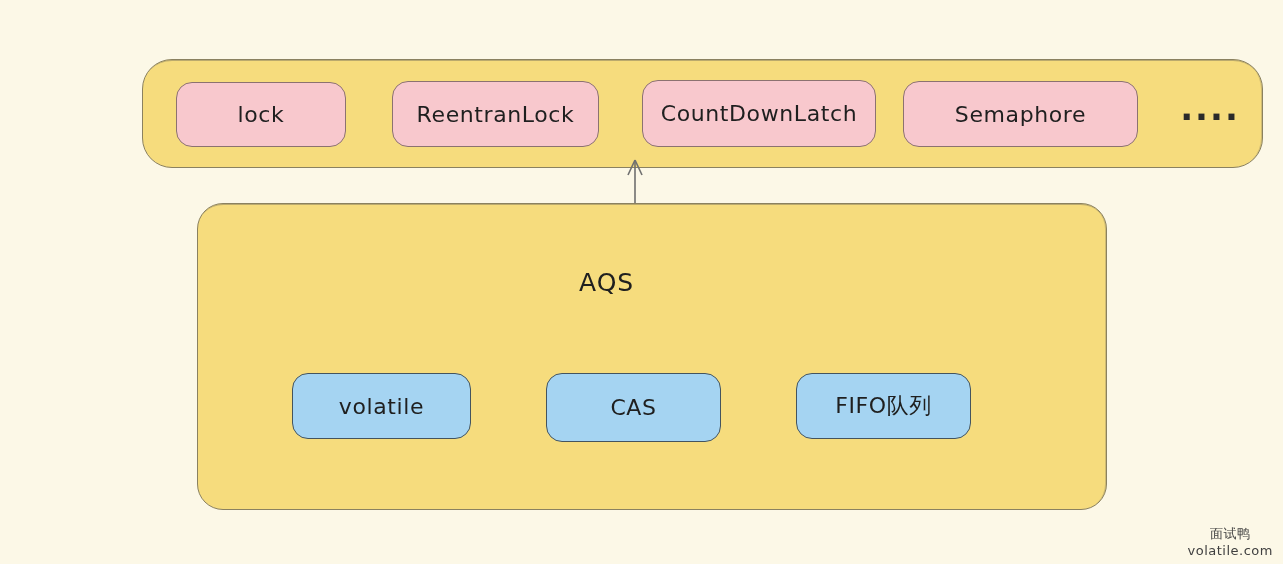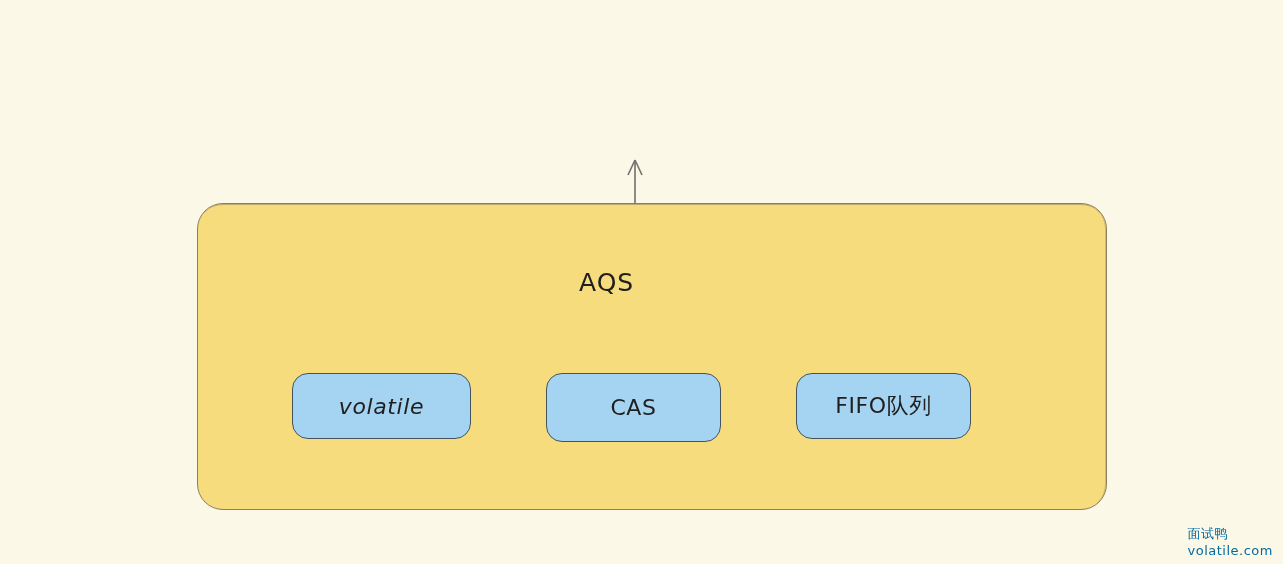--- a/index.html
+++ b/index.html
@@ -77,48 +77,63 @@
   .aqs-title {
     position: absolute;
     left: 381px;
     top: 64px;
     width: 100px;
     text-align: left;
     font-size: 25px;
     letter-spacing: 1px;
   }
   
-  .n-volatile { left: 94px;  top: 169px; width: 179px; height: 66px; font-style: italic; }
+  .n-volatile { left: 94px;  top: 169px; width: 179px; height: 66px; }
   .n-cas      { left: 348px; top: 169px; width: 175px; height: 69px; }
   .n-fifo     { left: 598px; top: 169px; width: 175px; height: 66px; }
   
   .arrow {
     position: absolute;
     left: 621px;
     top: 156px;
     width: 28px;
     height: 52px;
   }
   
   .watermark {
     position: absolute;
     right: 10px;
     bottom: 5px;
-    text-align: left;
-    color: #0369a1;
+    text-align: center;
+    color: #404040;
     font-size: 13px;
     line-height: 17px;
     letter-spacing: 0.5px;
   }
 </style>
 </head>
 <body>
 
 <div class="canvas">
 
+  <div class="yellow-container top-container">
+    <div class="node pink n-lock">
+      <span>lock</span>
+    </div>
+    <div class="node pink n-reentran">
+      <span>ReentranLock</span>
+    </div>
+    <div class="node pink n-countdown">
+      <span>CountDownLatch</span>
+    </div>
+    <div class="node pink n-semaphore">
+      <span>Semaphore</span>
+    </div>
+    <div class="n-more">....</div>
+  </div>
 
   <svg class="arrow" viewBox="0 0 28 52">
     <line x1="14" y1="50" x2="14" y2="5" stroke="#6F6F6F" stroke-width="1.6"></line>
     <line x1="14" y1="4" x2="7" y2="19" stroke="#6F6F6F" stroke-width="1.6"></line>
     <line x1="14" y1="4" x2="21" y2="19" stroke="#6F6F6F" stroke-width="1.6"></line>
   </svg>
 
   <div class="yellow-container aqs-container">
     <div class="aqs-title">AQS</div>
     <div class="node blue n-volatile">

